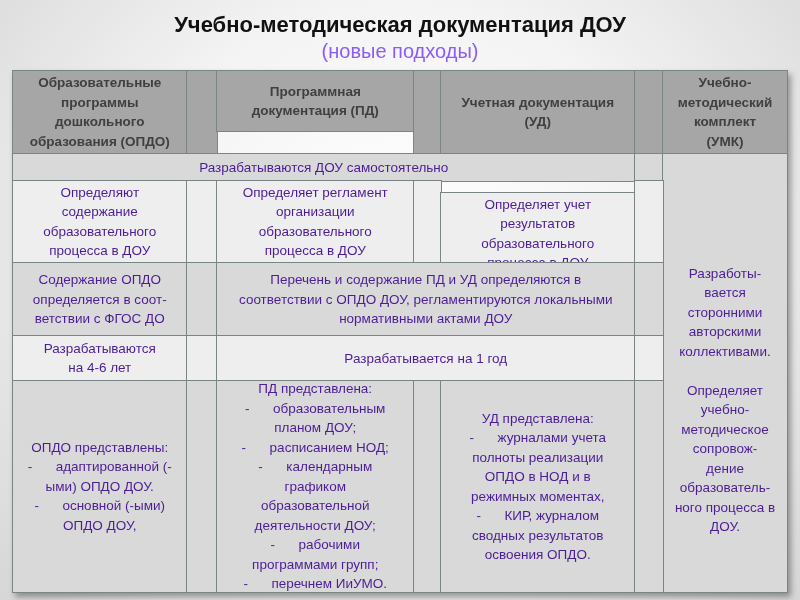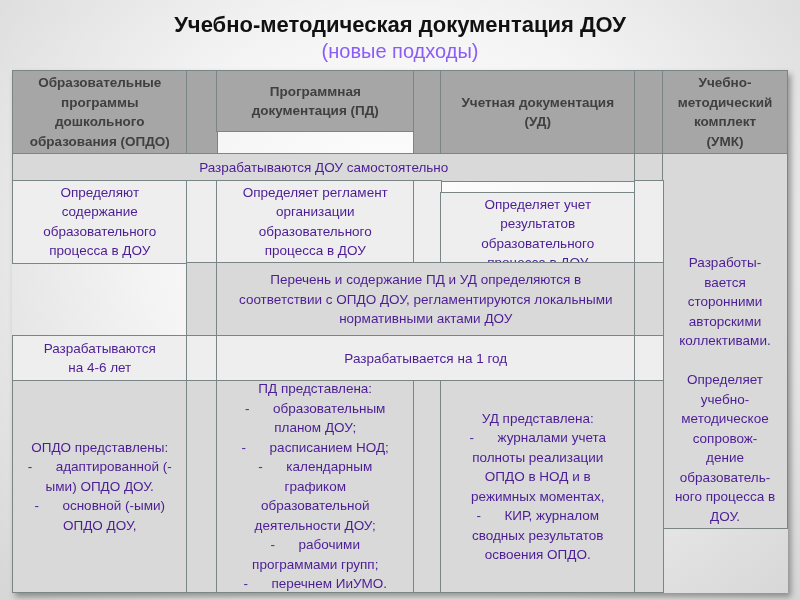--- a/index.html
+++ b/index.html
@@ -65,21 +65,21 @@
 методический
 комплект
 (УМК)</span>
   </div>
 
   <div class="cell dark" style="left:0;top:83px;width:623.5px;height:28.5px">
     <span class="txt">Разрабатываются ДОУ самостоятельно</span>
   </div>
   <div class="cell dark" style="left:622px;top:83px;width:29.5px;height:28.5px"></div>
 
-  <div class="cell dark" style="left:650px;top:83px;width:126px;height:376px;align-items:flex-end;padding-top:56px">
+  <div class="cell dark" style="left:650px;top:83px;width:126px;height:440px;align-items:center;padding-top:56px">
     <span class="txt">Разработы-
 вается
 сторонними
 авторскими
 коллективами.
 
 Определяет
 учебно-
 методическое
 сопровож-
@@ -104,20 +104,25 @@
   </div>
   <div class="cell light" style="left:401px;top:110px;width:28.5px;height:83.5px"></div>
   <div class="cell light" style="left:428px;top:122px;width:195.5px;height:83.5px">
     <span class="txt">Определяет учет
 результатов
 образовательного
 процесса в ДОУ</span>
   </div>
   <div class="cell light" style="left:622px;top:110px;width:29.5px;height:83.5px"></div>
 
+  <div class="cell dark" style="left:0;top:192px;width:175.5px;height:74.5px">
+    <span class="txt">Содержание ОПДО
+определяется в соот-
+ветствии с ФГОС ДО</span>
+  </div>
   <div class="cell dark" style="left:174px;top:192px;width:31.5px;height:74.5px"></div>
   <div class="cell dark" style="left:204px;top:192px;width:419.5px;height:74.5px">
     <span class="txt">Перечень и содержание ПД и УД определяются в
 соответствии с ОПДО ДОУ, регламентируются локальными
 нормативными актами ДОУ</span>
   </div>
   <div class="cell dark" style="left:622px;top:192px;width:29.5px;height:74.5px"></div>
 
   <div class="cell light" style="left:0;top:265px;width:175.5px;height:46.5px">
     <span class="txt">Разрабатываются

